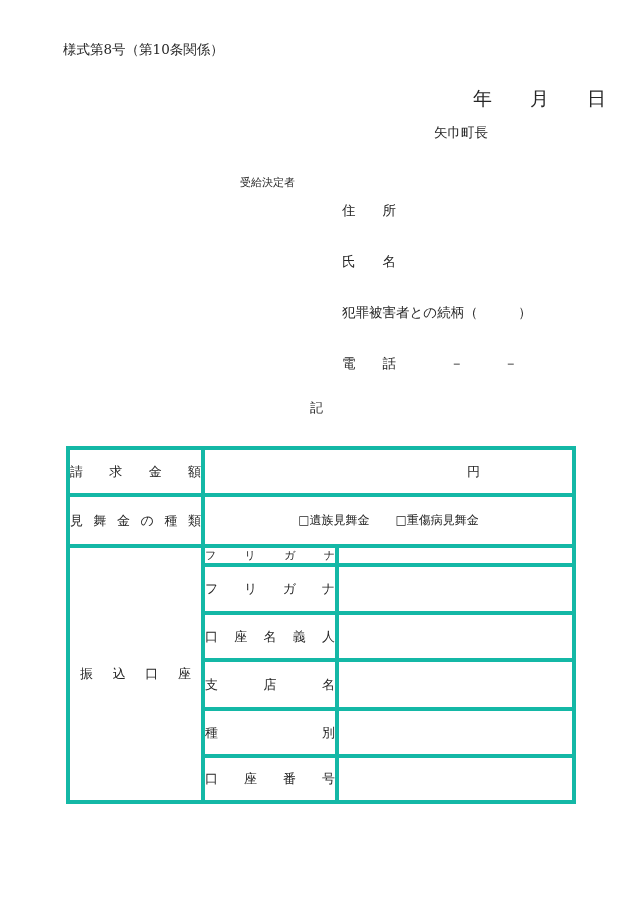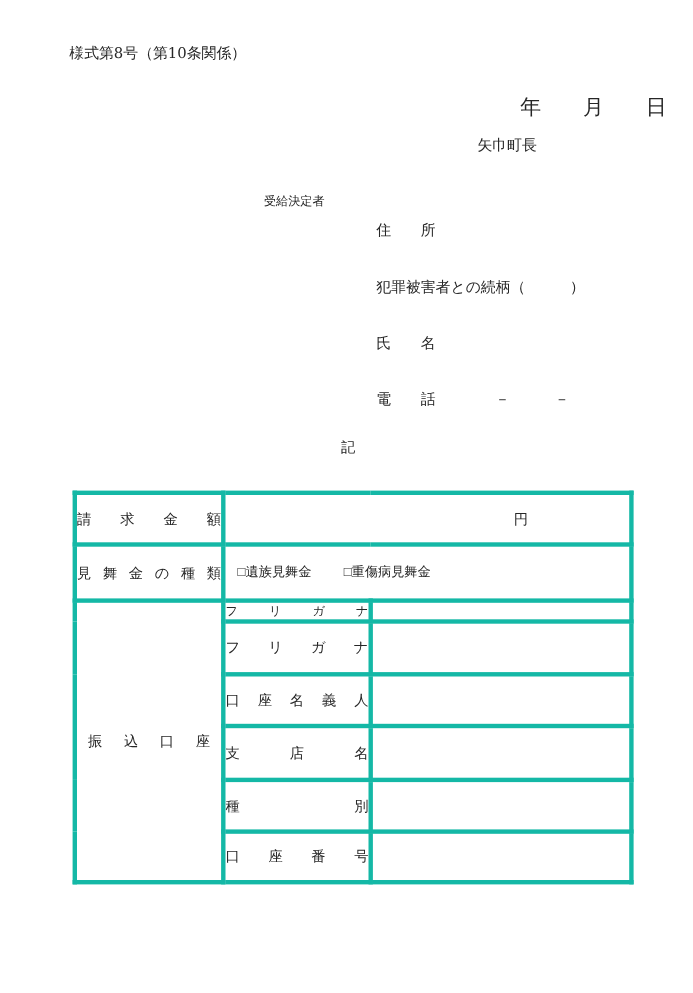--- a/index.html
+++ b/index.html
@@ -32,41 +32,41 @@
     text-align:justify;text-align-last:justify;text-justify:inter-character;
     padding:0 12px;
   }
   td.sub{
     text-align:justify;text-align-last:justify;text-justify:inter-character;
     padding:0 10px;
   }
   td.lab.account{padding:0 10px;}
   td.sub.furigana{font-size:11px;line-height:1;}
   td.val.amount{text-align:right;padding-right:92px;}
-  td.val.options{font-size:12px;font-family:Liberation Mono, monospace;}
+  td.val.options{text-align:center;font-size:12px;}
   .opt{display:inline-block;margin:0 11px;white-space:pre;}
   .cbx{display:inline;}
 </style>
 </head>
 <body>
 
 <div class="page">
 
   <div class="abs form-number">様式第8号（第10条関係）</div>
 
   <div class="abs date-line">年　　月　　日</div>
 
   <div class="abs addressee">矢巾町長</div>
 
   <div class="abs recipient-label">受給決定者</div>
 
   <div class="abs recipient-lines">
     <div>住　　所</div>
+    <div>氏　　名</div>
     <div>犯罪被害者との続柄（　　　）</div>
-    <div>氏　　名</div>
     <div>電　　話　　　　－　　　－</div>
   </div>
 
 
 
   <div class="abs ki">記</div>
 
   <table class="form-table">
     <colgroup>
       <col style="width:135px">

